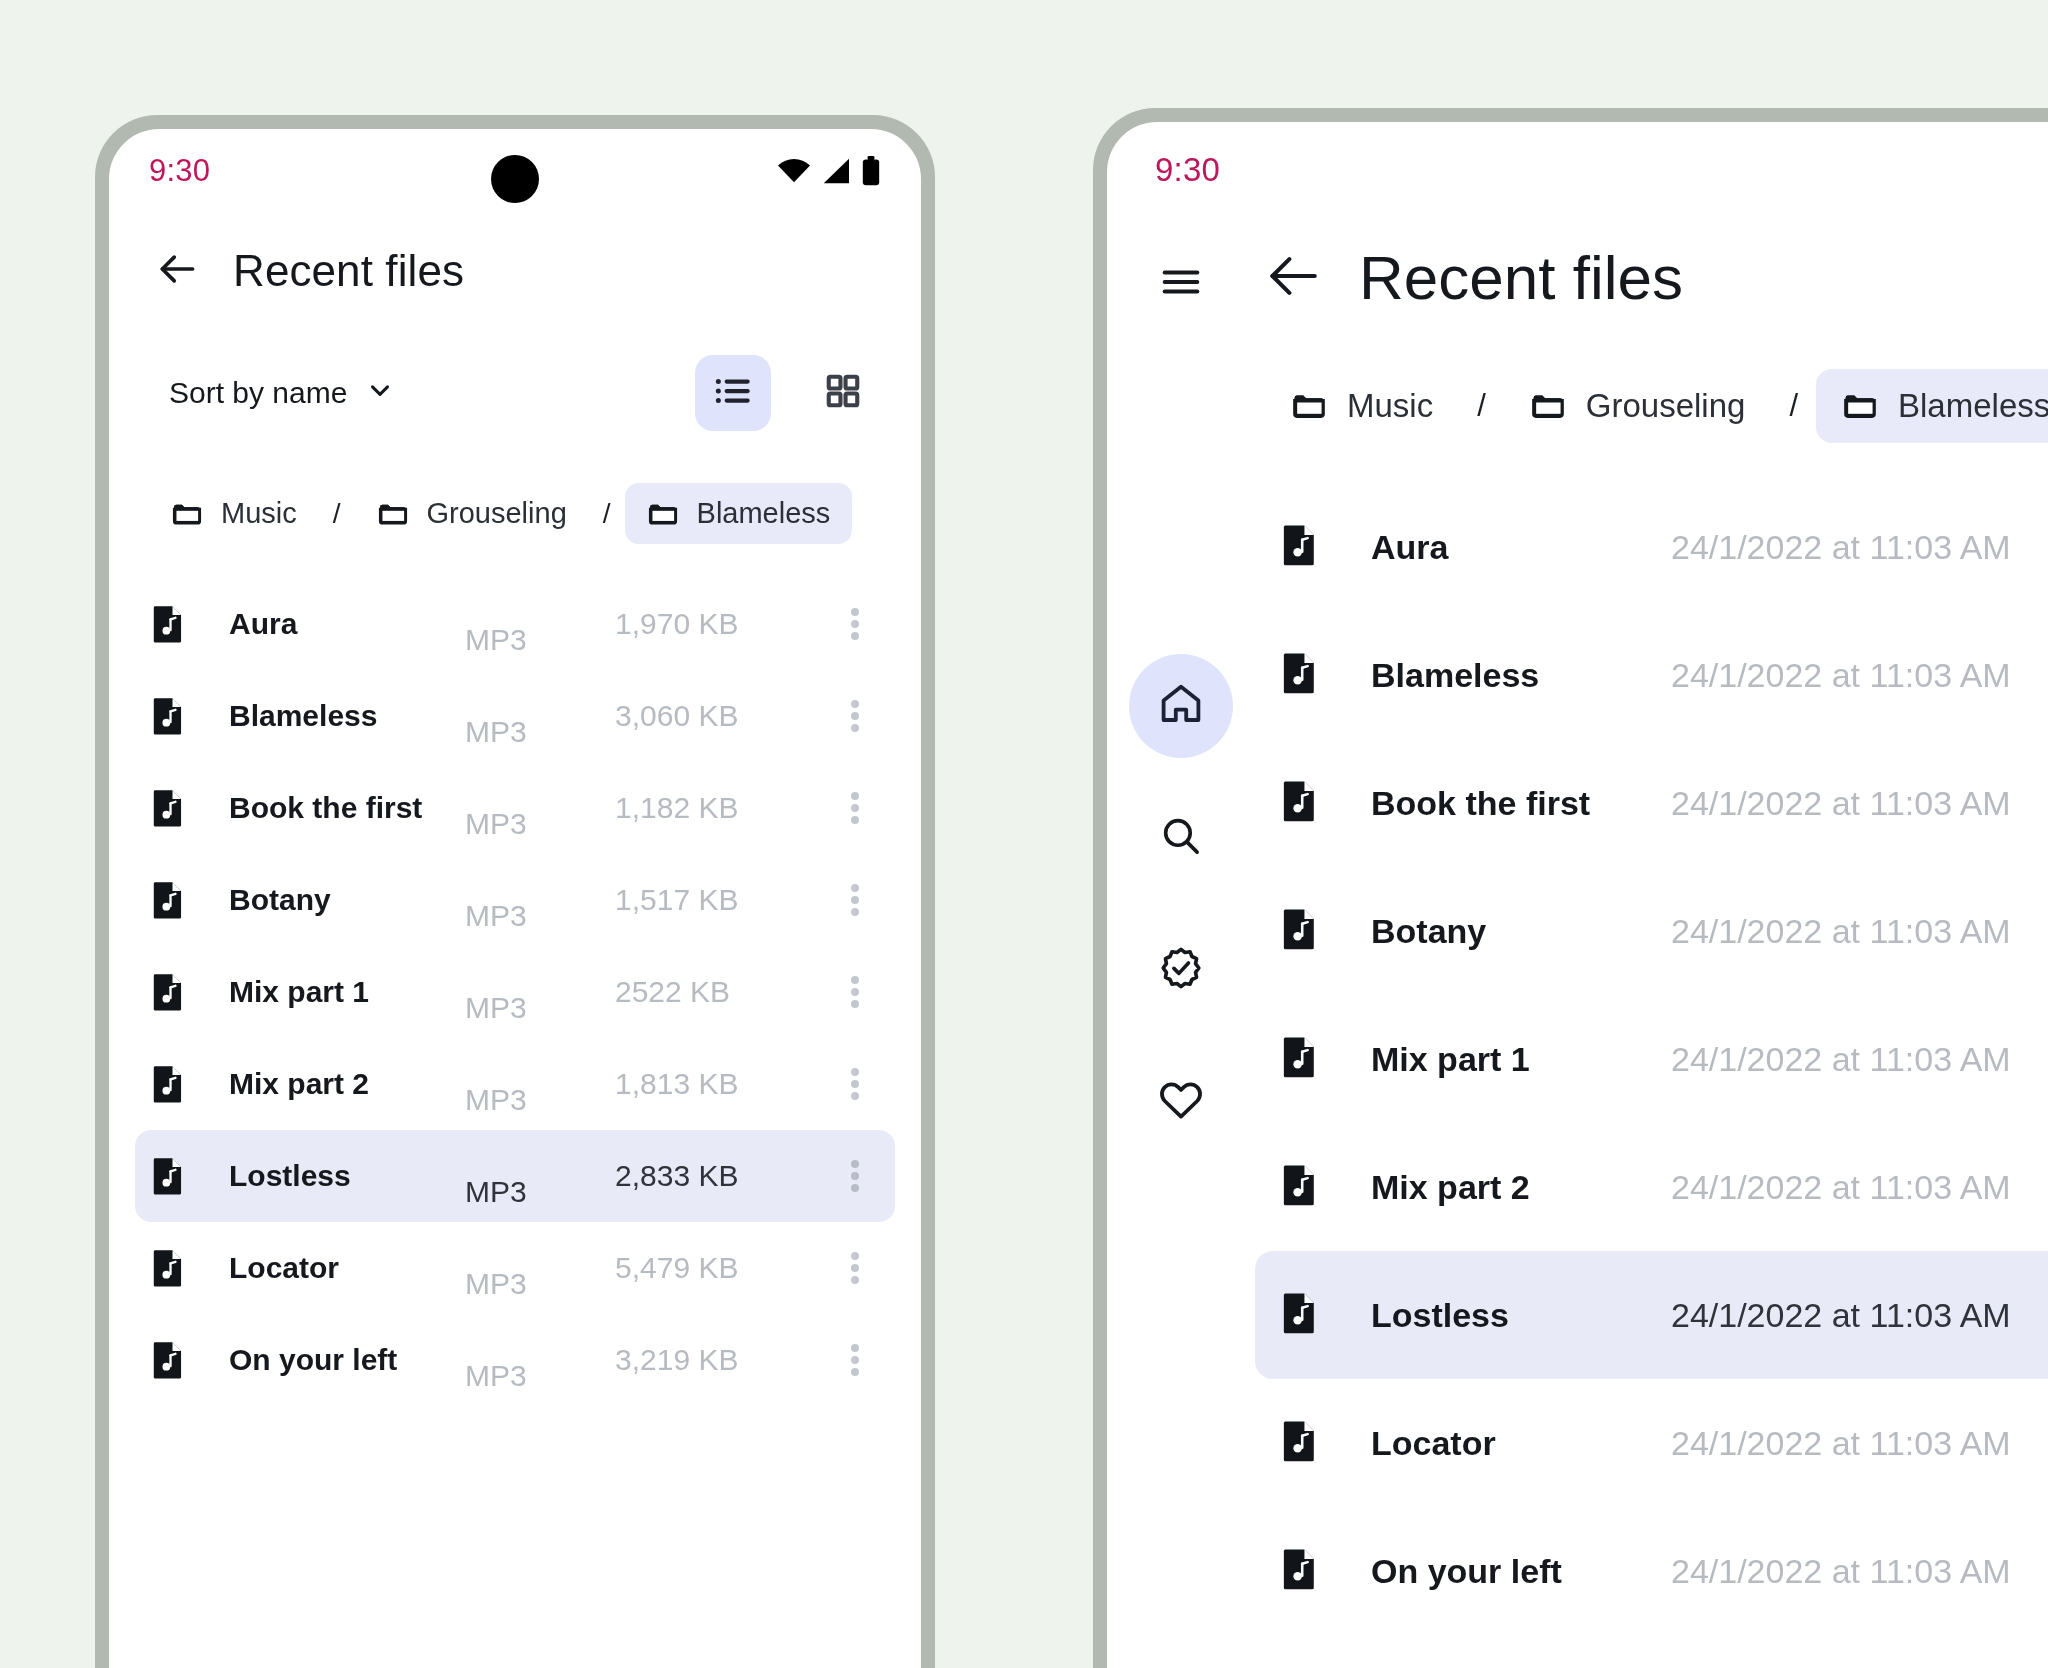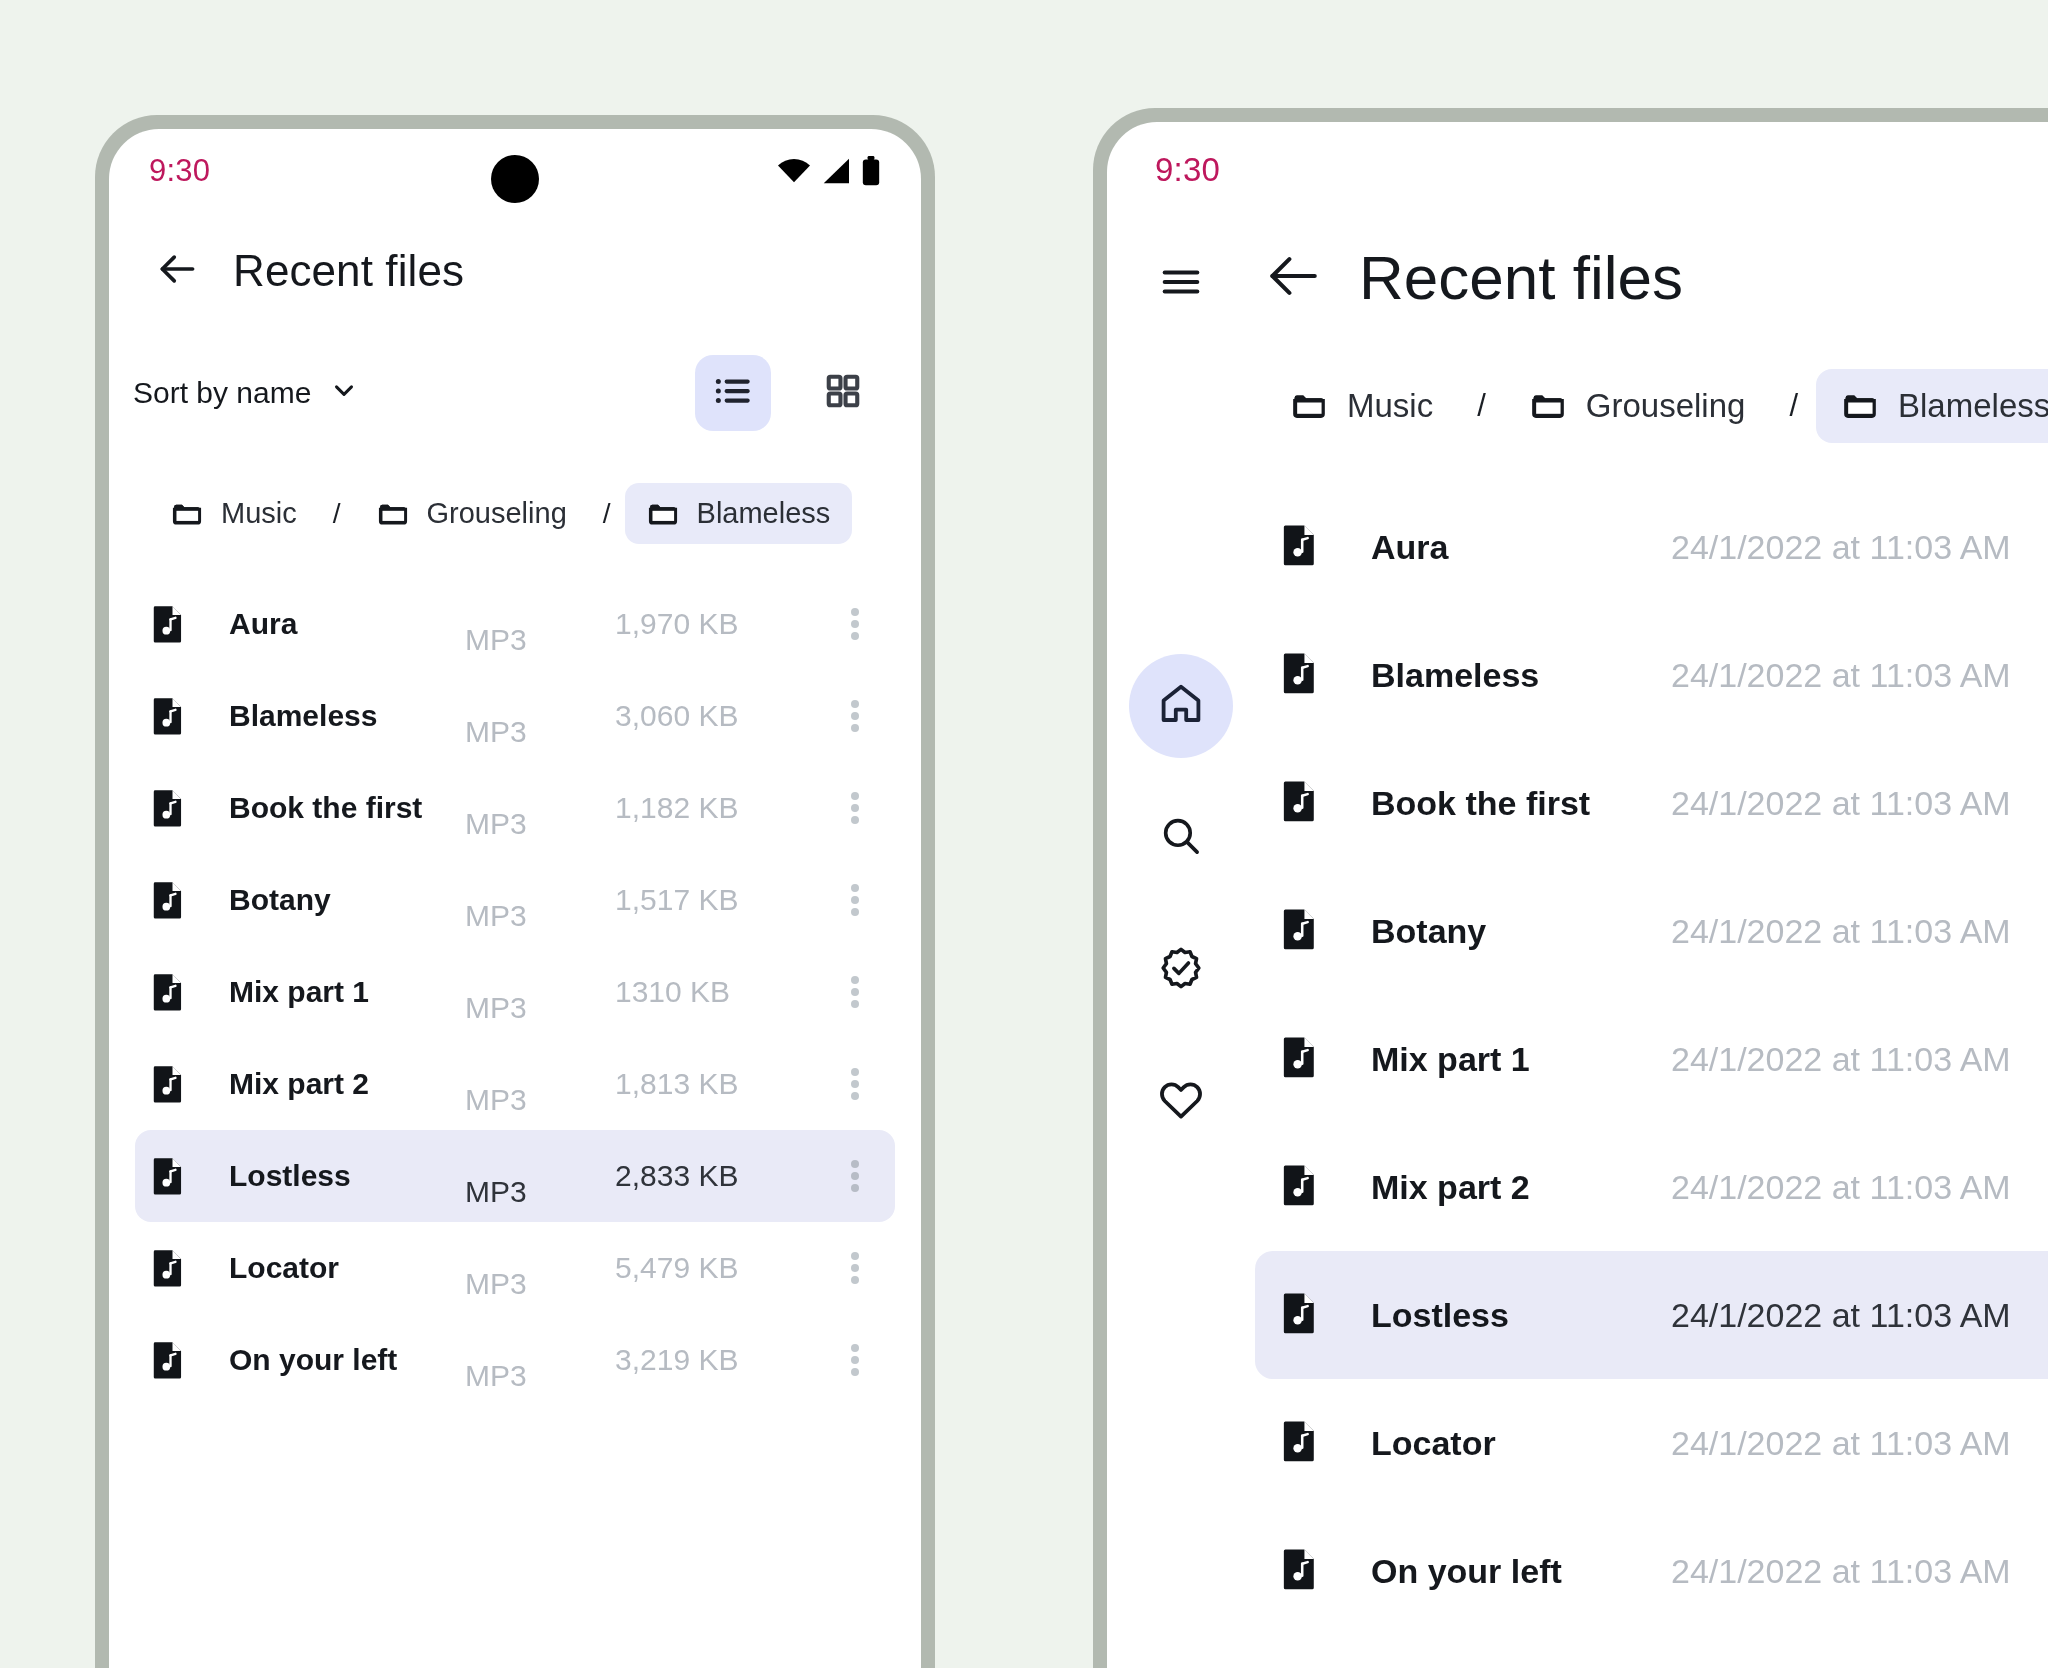--- a/index.html
+++ b/index.html
@@ -85,21 +85,21 @@
     color: #15181d;
     letter-spacing: .1px;
     white-space: nowrap;
   }
 
   
   .controls {
     display: flex;
     align-items: center;
     justify-content: space-between;
-    padding: 56px 40px 0 24px;
+    padding: 56px 40px 0 60px;
   }
   .sort-chip {
     display: flex; align-items: center; gap: 18px;
     font-size: 30px;
     color: #15181d;
   }
   .view-toggle { display: flex; align-items: center; gap: 34px; }
   .view-btn {
     width: 76px; height: 76px;
     border-radius: 18px;
@@ -442,21 +442,21 @@
               <svg width="31" height="39.68" viewBox="0 0 20 25" fill="none">
                 <path d="M1.4 1.2h11.1l5.6 5.6v16.9a.9.9 0 0 1-.9.9H1.4a.9.9 0 0 1-.9-.9V2.1a.9.9 0 0 1 .9-.9z" fill="#111418"></path>
                 <path d="M12.6 1.2 18.1 6.8h-5.5z" fill="#ffffff"></path>
                 <path d="M11.3 9.6v7.0" stroke="#ffffff" stroke-width="1.5" stroke-linecap="round"></path>
                 <circle cx="8.6" cy="16.9" r="2.5" fill="#ffffff"></circle>
                 <path d="M11.3 9.6l3.2-1.0" stroke="#ffffff" stroke-width="1.5" stroke-linecap="round"></path>
               </svg>
             </div>
             <div class="file-name">Mix part 1</div>
             <div class="file-type">MP3</div>
-            <div class="file-size">1310 KB</div>
+            <div class="file-size">2522 KB</div>
             <div class="kebab">
               <div>
                 <span></span>
                 <span></span>
                 <span></span>
               </div>
             </div>
           </div>
           <div class="file-row">
             <div class="file-ico">

